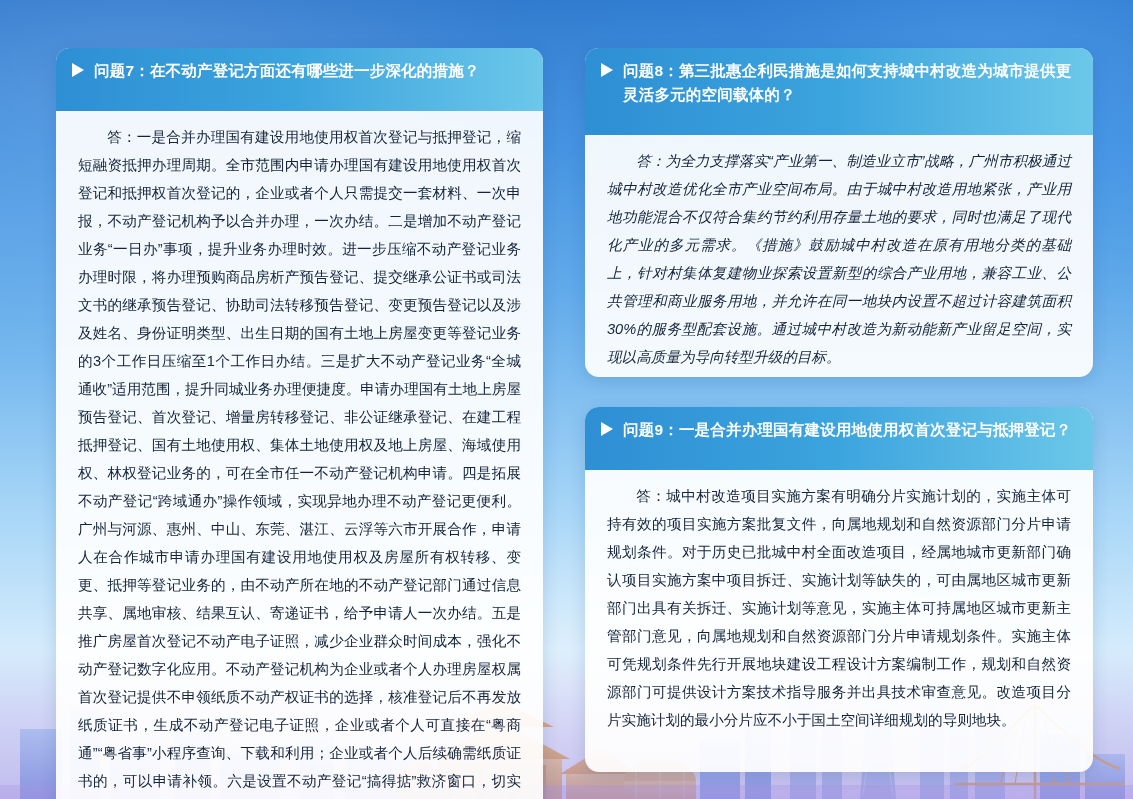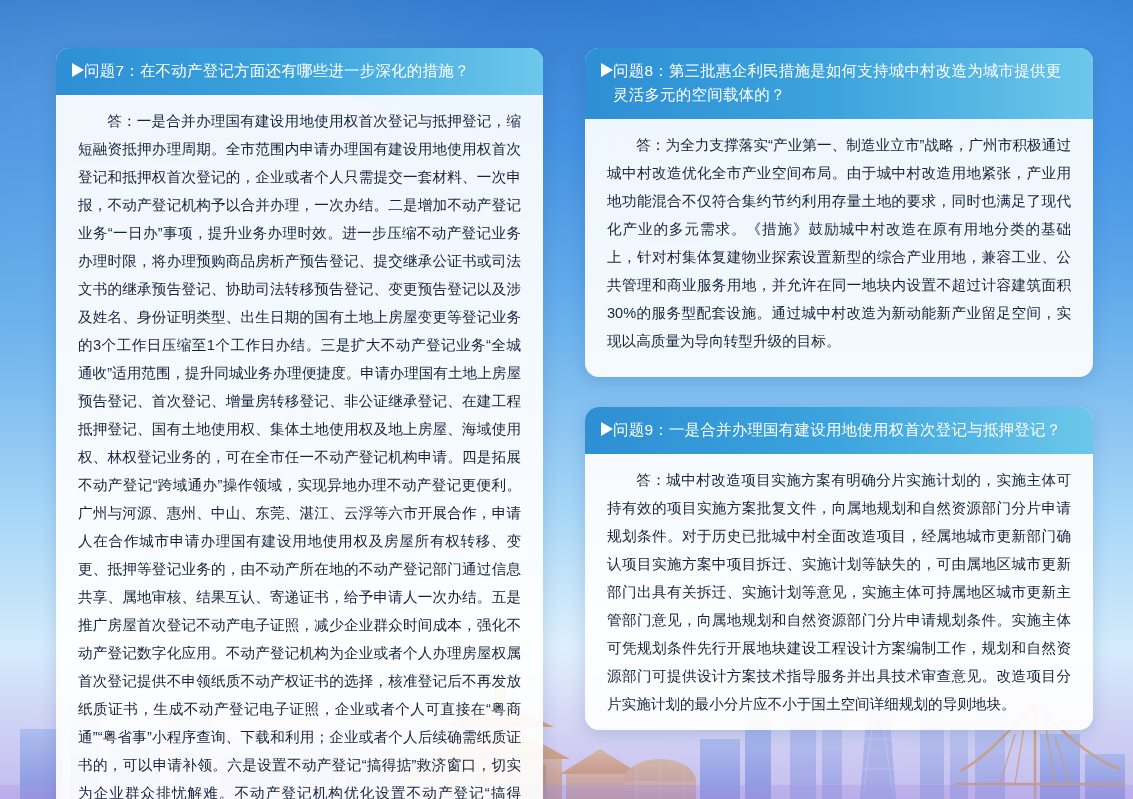--- a/index.html
+++ b/index.html
@@ -77,25 +77,26 @@
     background: rgba(255,255,255,0.92);
     border-radius: 14px;
     box-shadow: 0 4px 16px rgba(26,78,140,0.18);
     overflow: hidden;
   }
 
   .card-head {
     background: linear-gradient(90deg, #2e8fd4 0%, #3ba3dd 48%, #6cc7ea 100%);
     color: #ffffff;
     font-size: 15.5px;
-    font-weight: normal;
+    font-weight: bold;
     line-height: 1.55;
-    padding: 11px 18px 12px 16px;
+    padding: 11px 18px 28px 16px;
     display: flex;
     align-items: flex-start;
+    gap: 10px;
     letter-spacing: 0.2px;
   }
   .play-icon {
     flex: 0 0 auto;
     margin-top: 4px;
     width: 0;
     height: 0;
     border-left: 12px solid #ffffff;
     border-top: 7.5px solid transparent;
     border-bottom: 7.5px solid transparent;
@@ -110,22 +111,22 @@
     text-align: justify;
     text-justify: inter-ideograph;
   }
   .card-body p {
     margin: 0;
     text-indent: 2em;
   }
 
   
   .q7 .card-body { padding-bottom: 28px; }
-  .q8 .card-body { padding-bottom: 22px; }
-  .q9 .card-body { padding-bottom: 12px; }
+  .q8 .card-body { padding-bottom: 6px; font-style: italic; }
+  .q9 .card-body { padding-bottom: 38px; }
   .q9 .card-head { padding-right: 14px; }
 </style>
 </head>
 <body>
 
 <div class="bg-wrap">
   <div class="bg-sky"></div>
   <div class="bg-glow"></div>
 
   <svg class="skyline" viewBox="0 0 1133 190" preserveAspectRatio="none" xmlns="http://www.w3.org/2000/svg">

